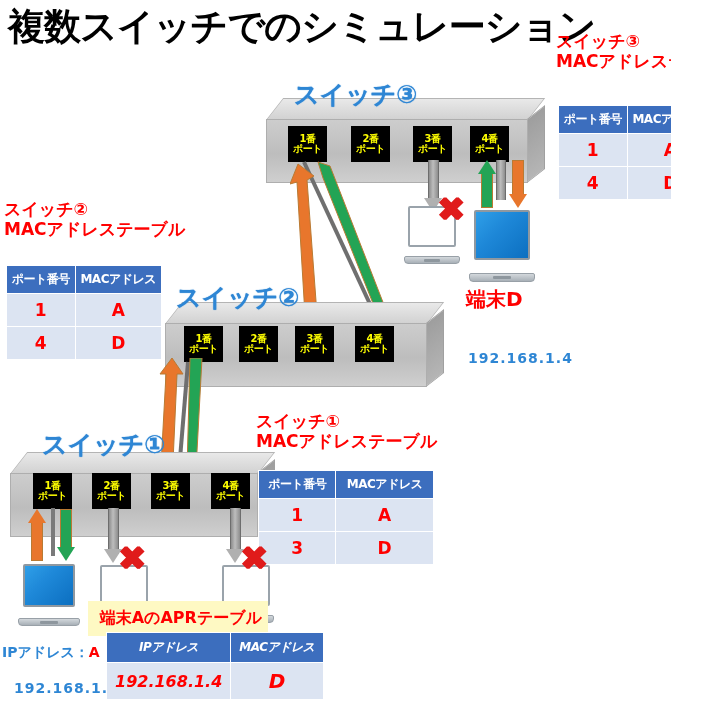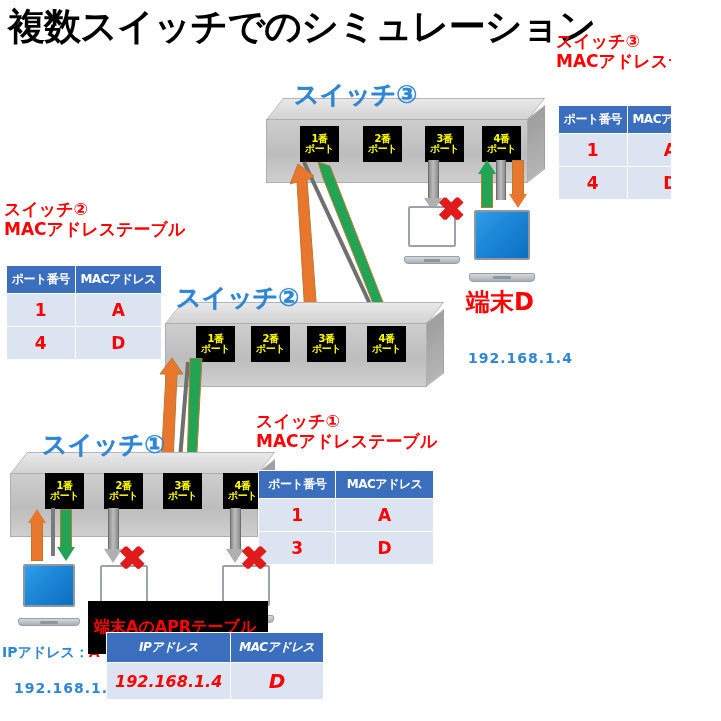--- a/index.html
+++ b/index.html
@@ -76,21 +76,20 @@
     color: #FFFF00;
     font-size: 10px;
     font-weight: bold;
     line-height: 1.05;
     display: flex;
     flex-direction: column;
     align-items: center;
     justify-content: center;
     font-family: "DejaVu Sans", sans-serif;
     letter-spacing: -0.5px;
-    margin-left: 12px;
   }
 
   
   .mac-table {
     position: absolute;
     border-collapse: collapse;
     font-family: "DejaVu Sans", sans-serif;
   }
   .mac-table th {
     background: #3C6EBE;
@@ -195,21 +194,21 @@
     font-weight: bold;
     line-height: 1;
     font-family: "DejaVu Sans", sans-serif;
     text-shadow: 1px 0 0 #E01B1B, -1px 0 0 #E01B1B;
   }
 
   
   .device-name {
     position: absolute;
     color: #FF0000;
-    font-size: 24px;
+    font-size: 20px;
     font-weight: bold;
     white-space: nowrap;
     font-family: "DejaVu Sans", sans-serif;
   }
   .device-mac {
     position: absolute;
     color: #2E86D4;
     font-size: 14px;
     font-weight: bold;
     white-space: nowrap;
@@ -220,27 +219,28 @@
     position: absolute;
     color: #2E86D4;
     font-size: 14px;
     font-weight: bold;
     white-space: nowrap;
     letter-spacing: 1px;
     font-family: "DejaVu Sans", sans-serif;
   }
   .arp-banner {
     position: absolute;
-    background: #000000;
+    background: #fef9c3;
     color: #FF0000;
     font-size: 16px;
     font-weight: bold;
-    padding: 16px 6px;
-    white-space: nowrap;
-    font-family: "DejaVu Sans", sans-serif;
+    padding: 7px 6px;
+    white-space: nowrap;
+    font-family: "DejaVu Sans", sans-serif;
+    text-align: right;
   }
   .arp-table { position: absolute; border-collapse: collapse; }
   .arp-table th {
     background: #3C6EBE; color: #fff;
     font-size: 12px; font-weight: bold;
     padding: 6px 8px; border: 1px solid #fff;
     letter-spacing: -0.5px; white-space: nowrap;
     font-family: "DejaVu Sans", sans-serif;
   }
   .arp-table td {

